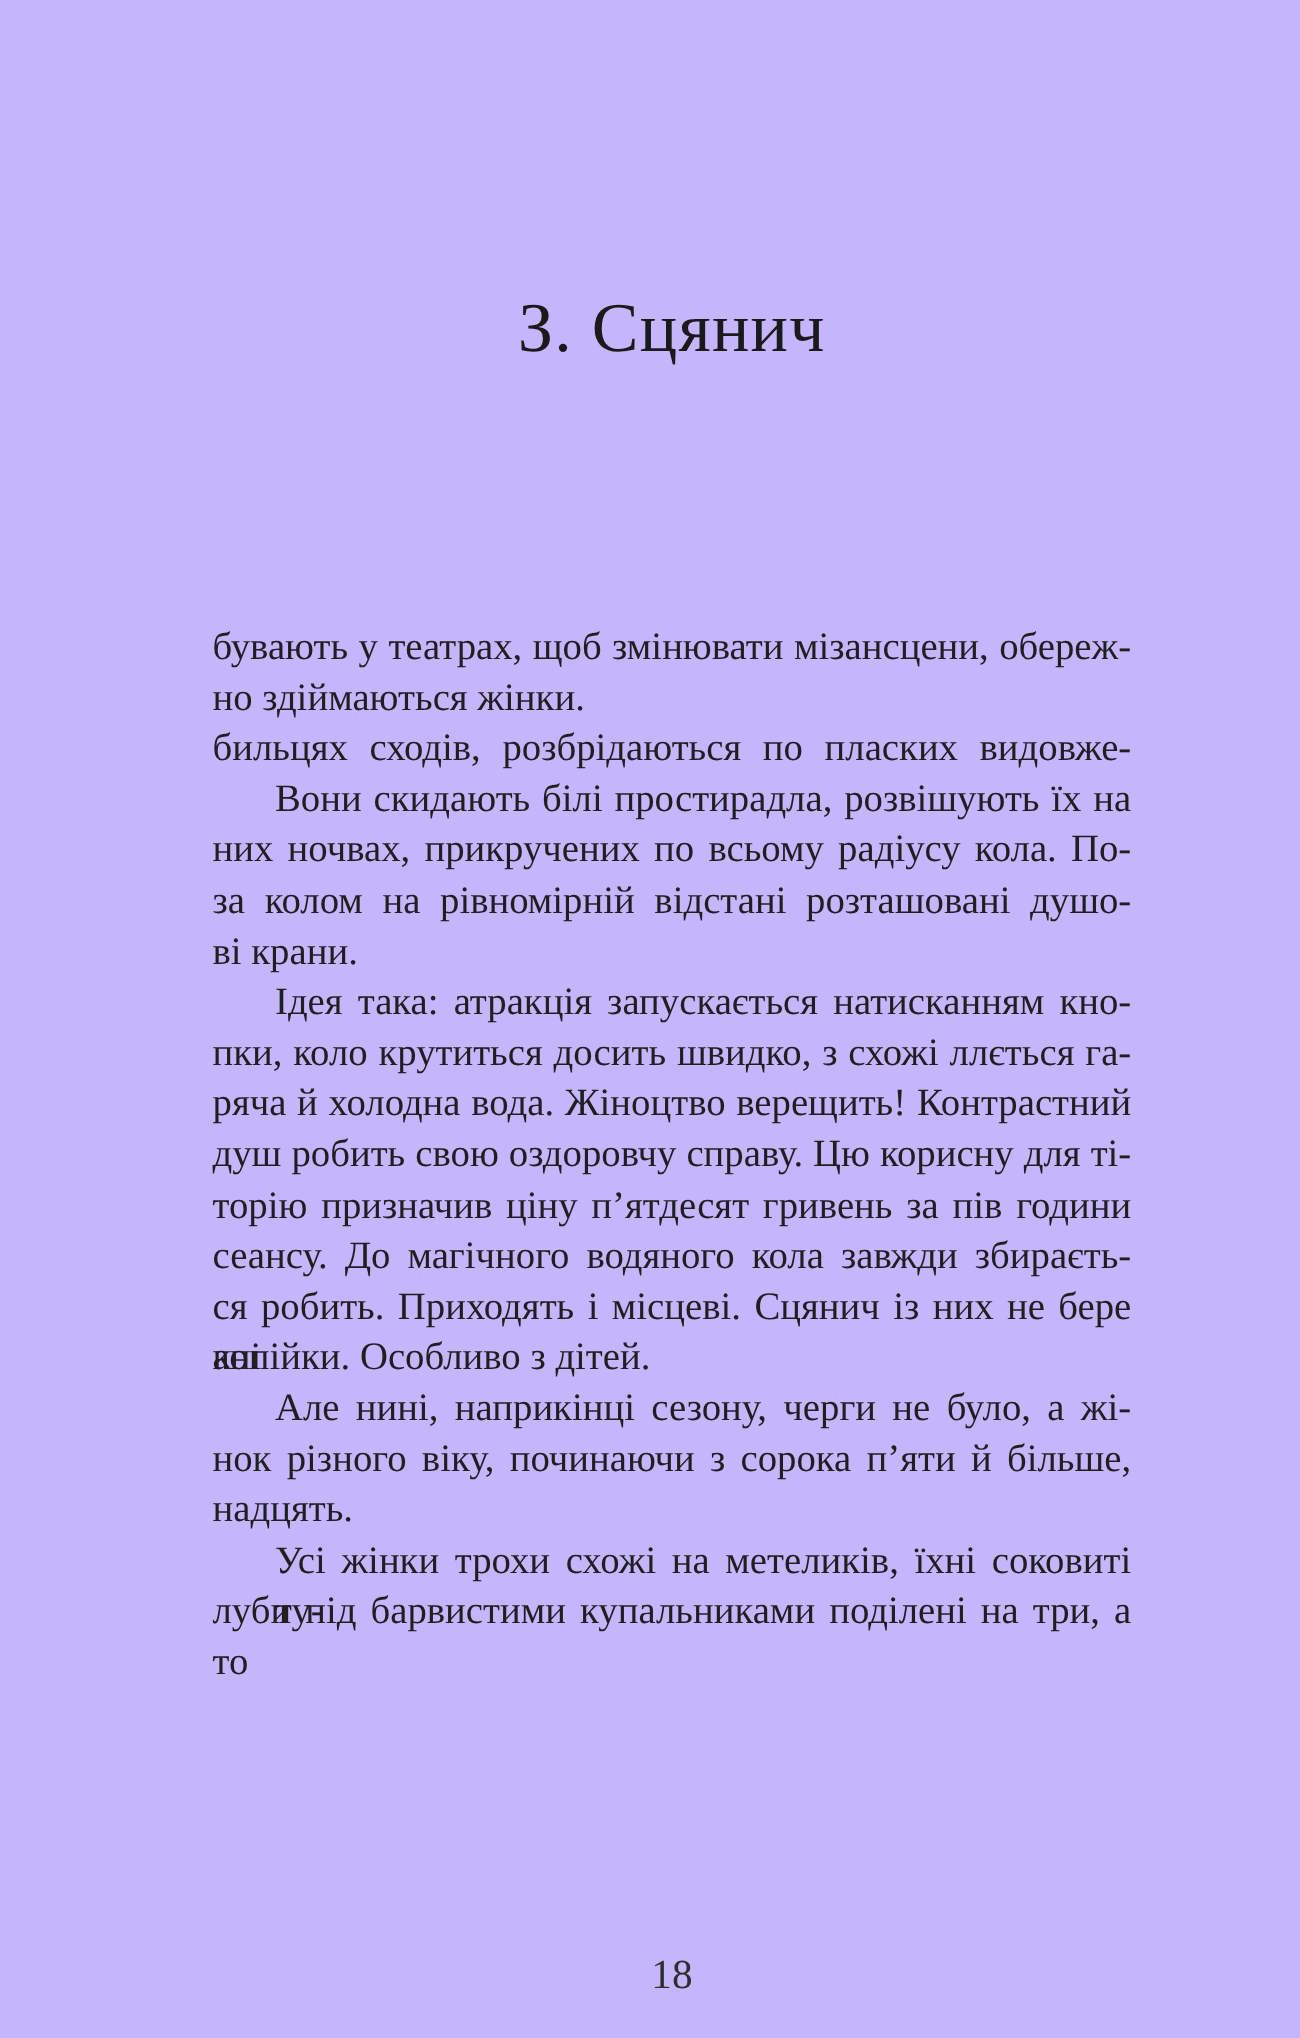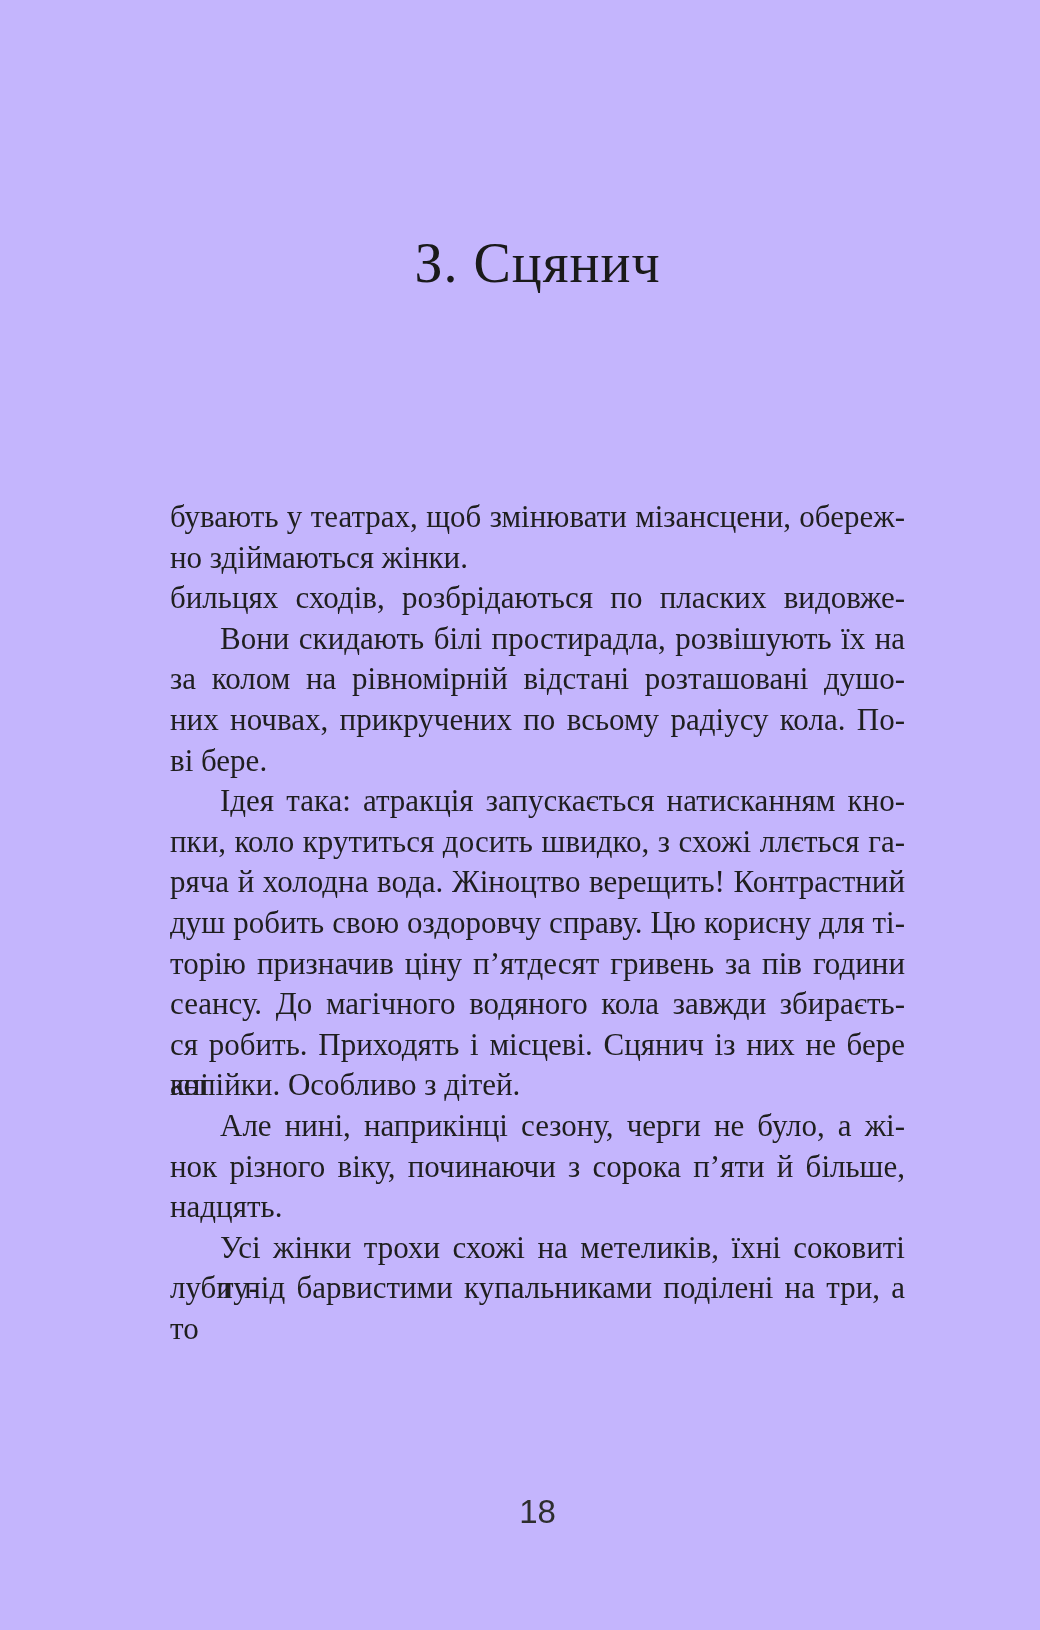--- a/index.html
+++ b/index.html
@@ -48,47 +48,47 @@
   }
   .line.lastline {
     text-align-last: left;
   }
   .line.indent {
     padding-left: 50px;
   }
   .page-number {
     position: absolute;
     left: 170px;
-    top: 1493px;
+    top: 1561px;
     width: 735px;
     text-align: center;
-    font-family: Liberation Sans, sans-serif;
+    font-family: Liberation Serif, serif;
     font-size: 33px;
     line-height: 38px;
     color: #2e2e2e;
   }
 </style>
 </head>
 <body>
 
 <div class="page">
 
   <h1 class="chapter-title">З. Сцянич</h1>
 
   <div class="body-text">
       <div class="para">
         <div class="line">бувають у театрах, щоб змінювати мізансцени, обереж-</div>
         <div class="line lastline">но здіймаються жінки.</div>
       </div>
       <div class="para">
         <div class="line">бильцях сходів, розбрідаються по пласких видовже-</div>
         <div class="line indent">Вони скидають білі простирадла, розвішують їх на</div>
+        <div class="line">них ночвах, прикручених по всьому радіусу кола. По-</div>
         <div class="line">за колом на рівномірній відстані розташовані душо-</div>
-        <div class="line">них ночвах, прикручених по всьому радіусу кола. По-</div>
-        <div class="line lastline">ві бере.</div>
+        <div class="line lastline">ві крани.</div>
       </div>
       <div class="para">
         <div class="line indent">Ідея така: атракція запускається натисканням кно-</div>
         <div class="line">пки, коло крутиться досить швидко, з схожі ллється га-</div>
         <div class="line">ряча й холодна вода. Жіноцтво верещить! Контрастний</div>
         <div class="line">душ робить свою оздоровчу справу. Цю корисну для ті-</div>
         <div class="line">торію призначив ціну п’ятдесят гривень за пів години</div>
         <div class="line">сеансу. До магічного водяного кола завжди збираєть-</div>
         <div class="line">ся робить. Приходять і місцеві. Сцянич із них не бере ані</div>
         <div class="line lastline">копійки. Особливо з дітей.</div>

